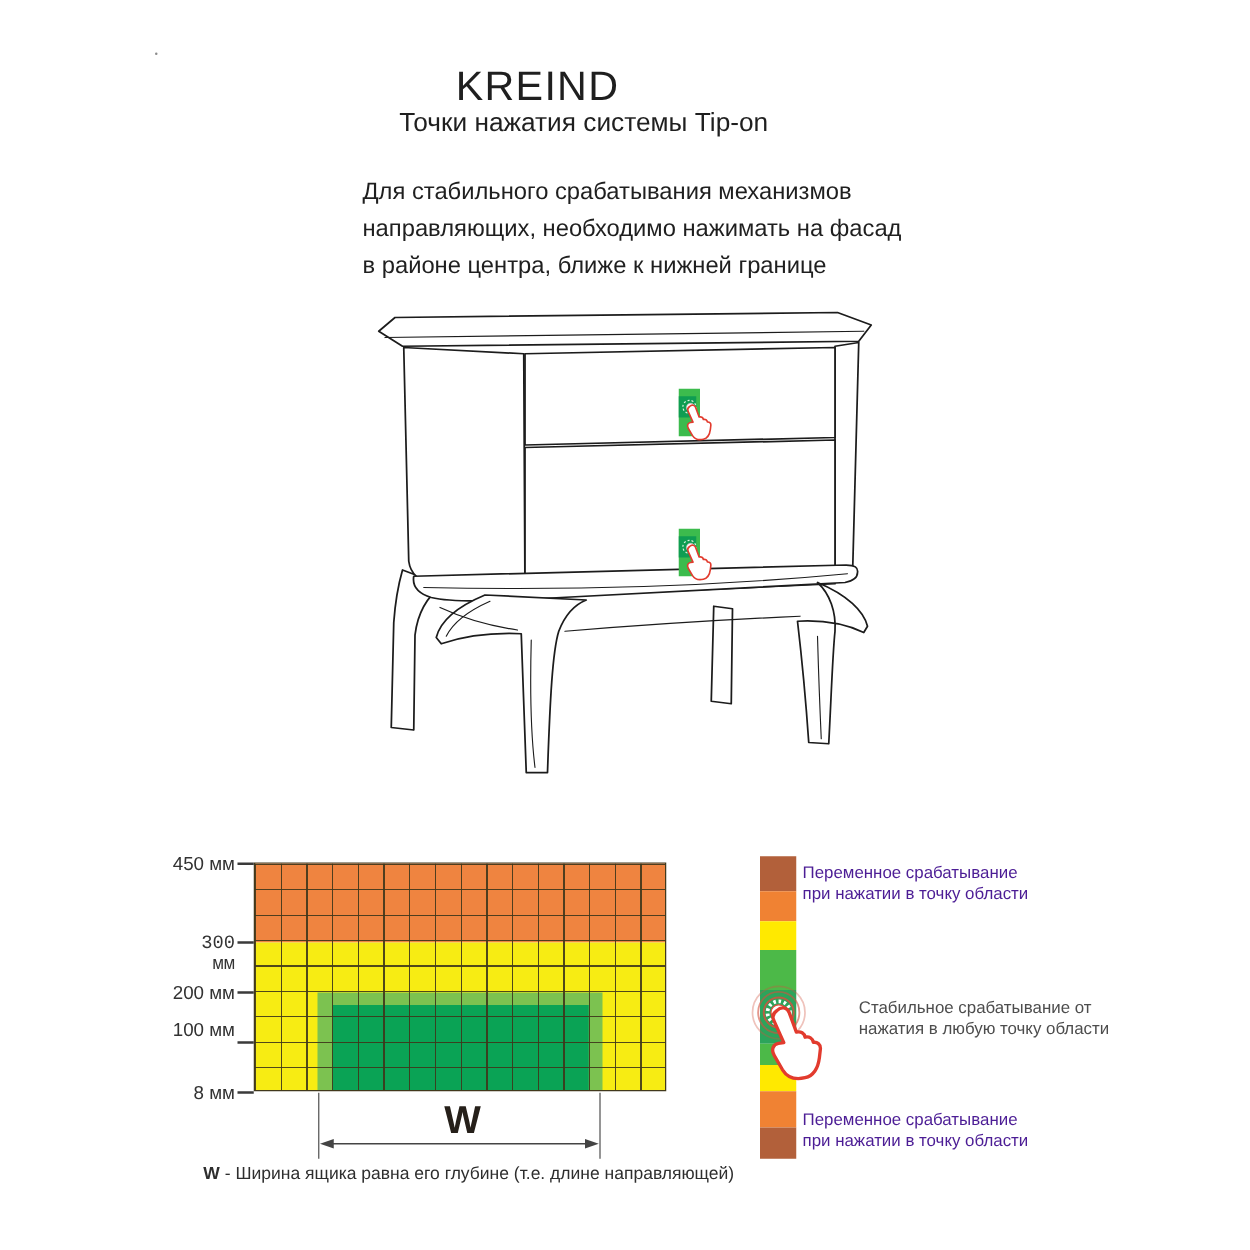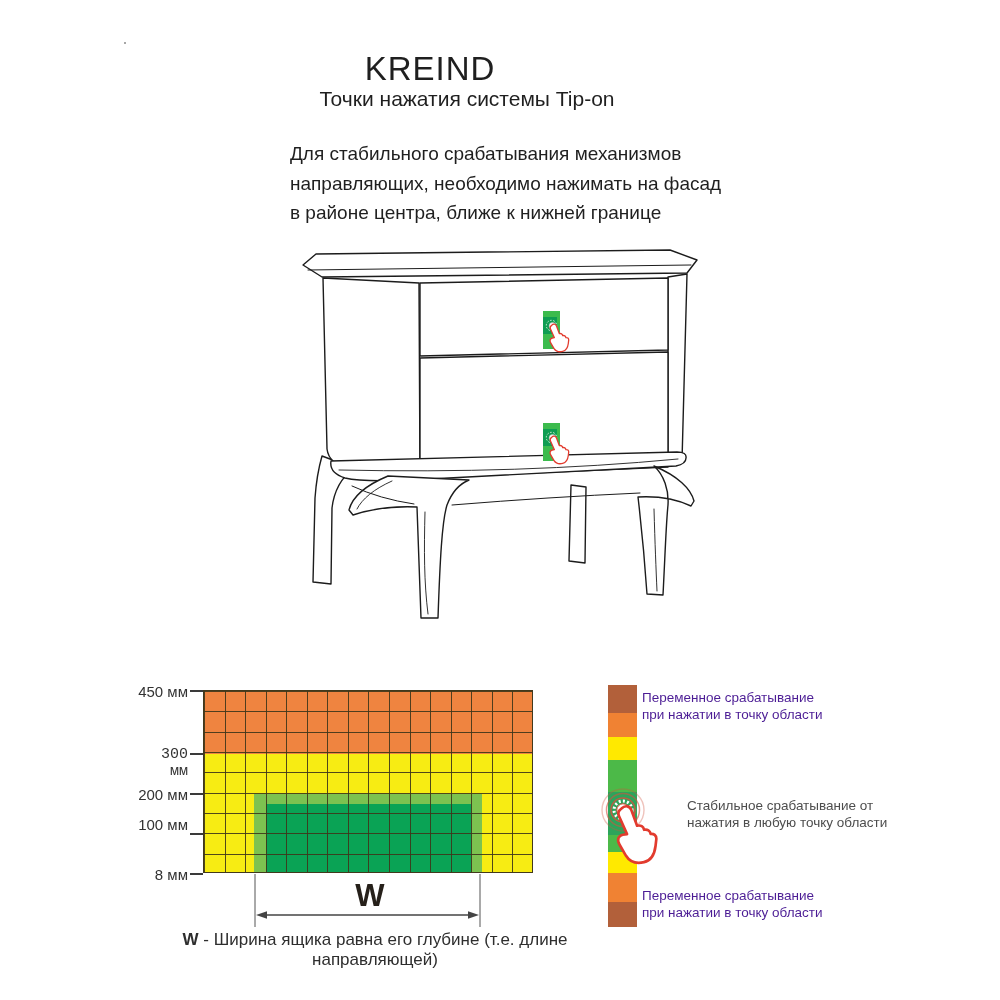--- a/index.html
+++ b/index.html
@@ -22,21 +22,21 @@
   .grid-box{left:203px;top:690px;width:330px;height:183px;border:1px solid #42391c;box-sizing:border-box;}
   .band{position:absolute;}
   .grid-lines{position:absolute;left:0;top:0;right:0;bottom:0;
     background-image:
       repeating-linear-gradient(to right, rgba(62,54,26,.9) 0 1px, transparent 1px 20.56px),
       repeating-linear-gradient(to bottom, rgba(62,54,26,.9) 0 1px, transparent 1px 20.33px);
   }
   .tick-label{left:138px;width:50px;height:14px;text-align:right;font-size:15px;color:#333;}
   .tick-line{left:190px;width:13px;height:1.5px;background:#3a3a3a;}
   .w-label{left:240px;top:878px;width:260px;text-align:center;font-size:31px;font-weight:bold;color:#26201a;}
-  .caption{left:150px;top:930px;width:450px;text-align:center;font-size:17px;color:#2e2e2e;}
+  .caption{left:150px;top:930px;width:450px;text-align:center;font-size:14px;color:#2e2e2e;}
   .caption b{font-weight:bold;}
 
   
   .legend-bar{left:608px;top:685px;width:29px;}
   .legend-bar div{width:29px;}
   .legend-text{font-size:13.5px;line-height:17px;white-space:pre-line;}
   .txt-brown{color:#4c1d95;}
   .txt-gray{color:#4d4d4d;}
   .lt1{left:642px;top:689px;}
   .lt2{left:687px;top:797px;}

